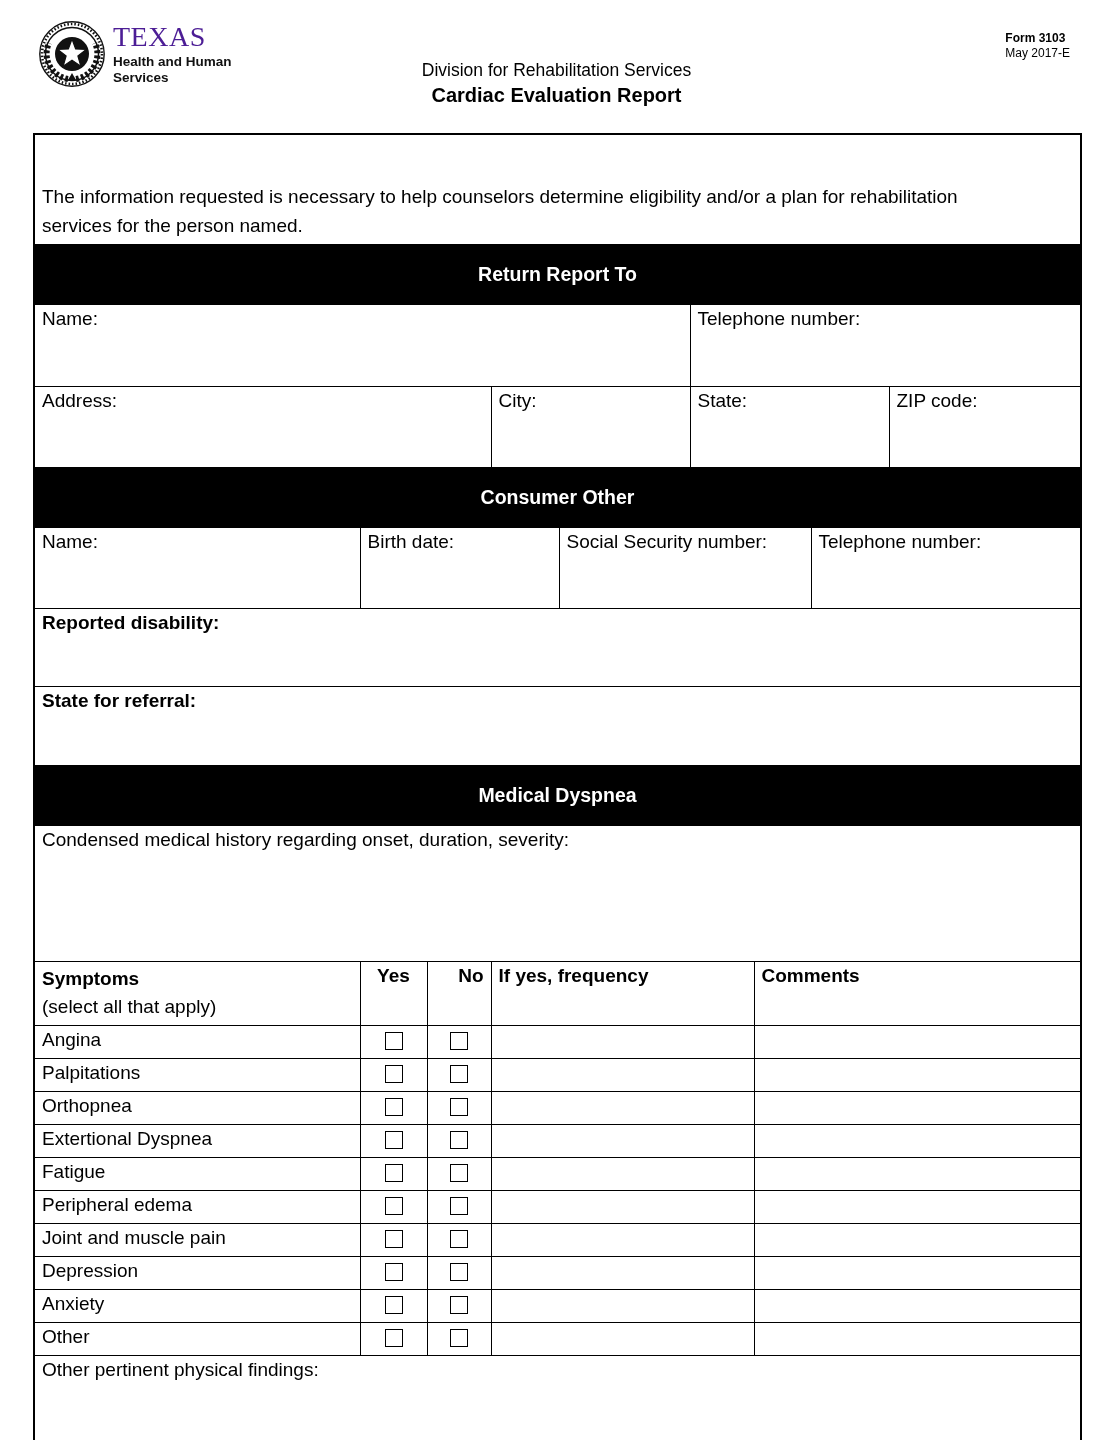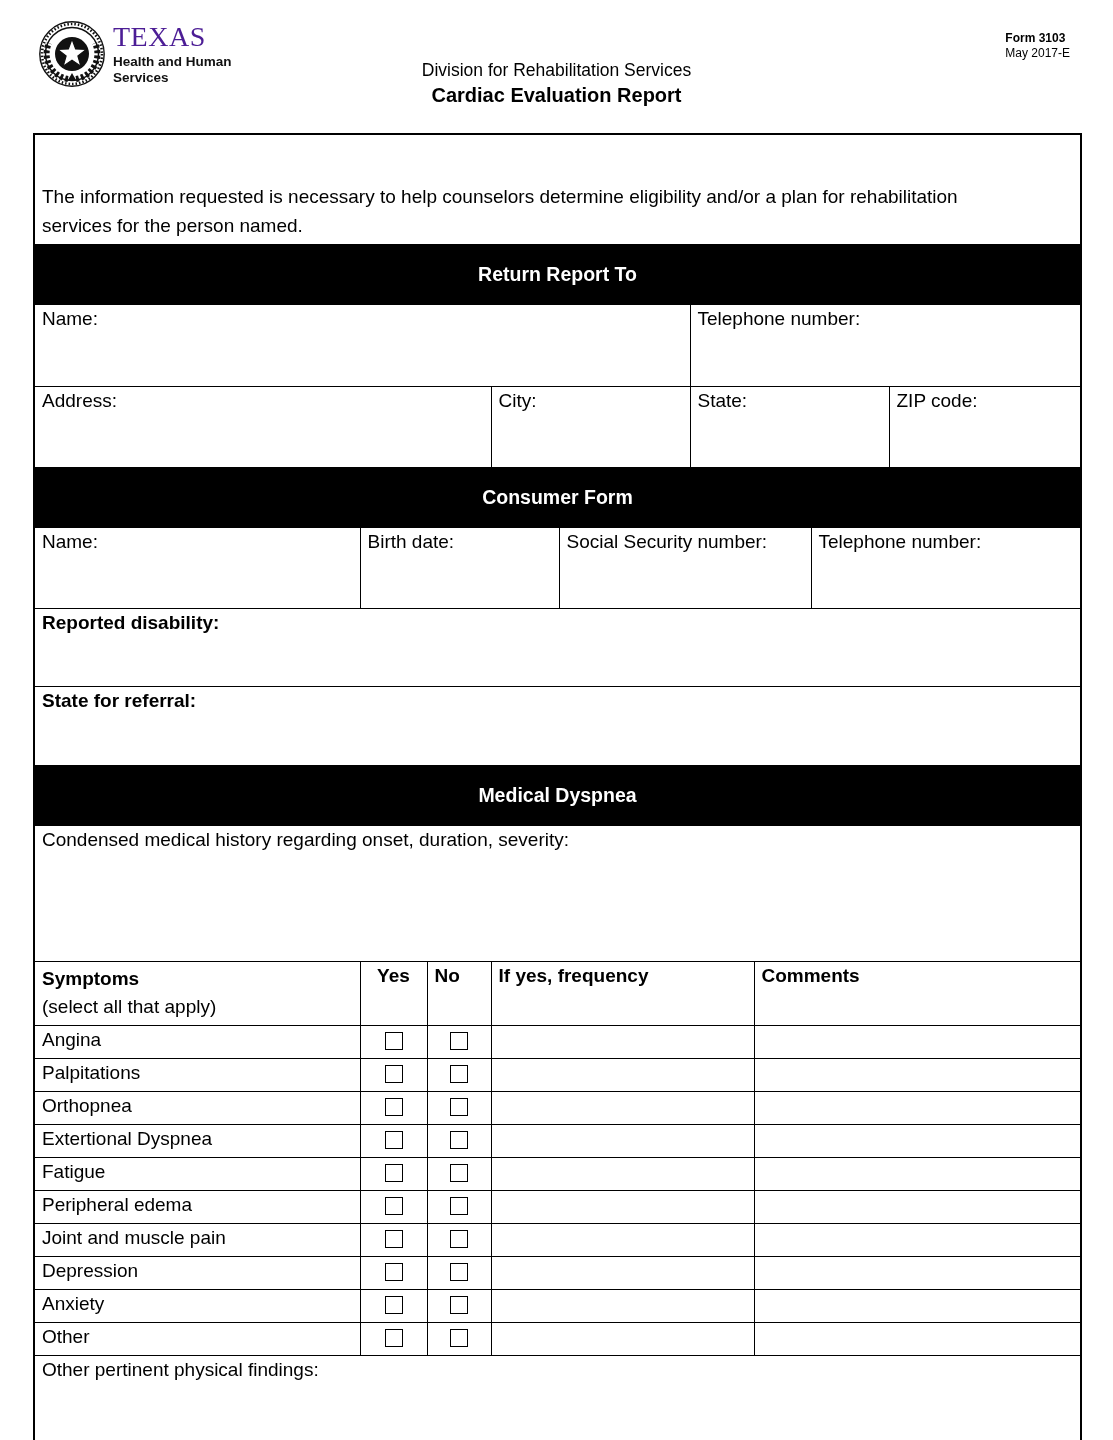--- a/index.html
+++ b/index.html
@@ -124,21 +124,21 @@
     </td>
     <td colspan="3">
       <span class="field-label">State:</span>
     </td>
     <td>
       <span class="field-label">ZIP code:</span>
     </td>
   </tr>
 
   <tr class="bar" style="height:33px">
-    <td colspan="9">Consumer Form</td>
+    <td colspan="9">Consumer Other</td>
   </tr>
   <tr style="height:81px">
     <td>
       <span class="field-label">Name:</span>
     </td>
     <td colspan="3">
       <span class="field-label">Birth date:</span>
     </td>
     <td colspan="3">
       <span class="field-label">Social Security number:</span>
@@ -166,21 +166,21 @@
       <span class="field-label">Condensed medical history regarding onset, duration, severity:</span>
     </td>
   </tr>
 
   <tr style="height:59px">
     <td class="sym-head-first">
       <div>Symptoms</div>
       <div class="note">(select all that apply)</div>
     </td>
     <td class="sym-head" style="text-align:center">Yes</td>
-    <td class="sym-head" style="text-align:left">No</td>
+    <td class="sym-head" style="text-align:right">No</td>
     <td class="sym-head" colspan="3">If yes, frequency</td>
     <td class="sym-head" colspan="3">Comments</td>
   </tr>
 
   <tr style="height:33px">
     <td>Angina</td>
     <td class="cb-cell"><span class="checkbox"></span></td>
     <td class="cb-cell"><span class="checkbox"></span></td>
     <td class="fill-cell" colspan="3"></td>
     <td class="fill-cell" colspan="3"></td>

